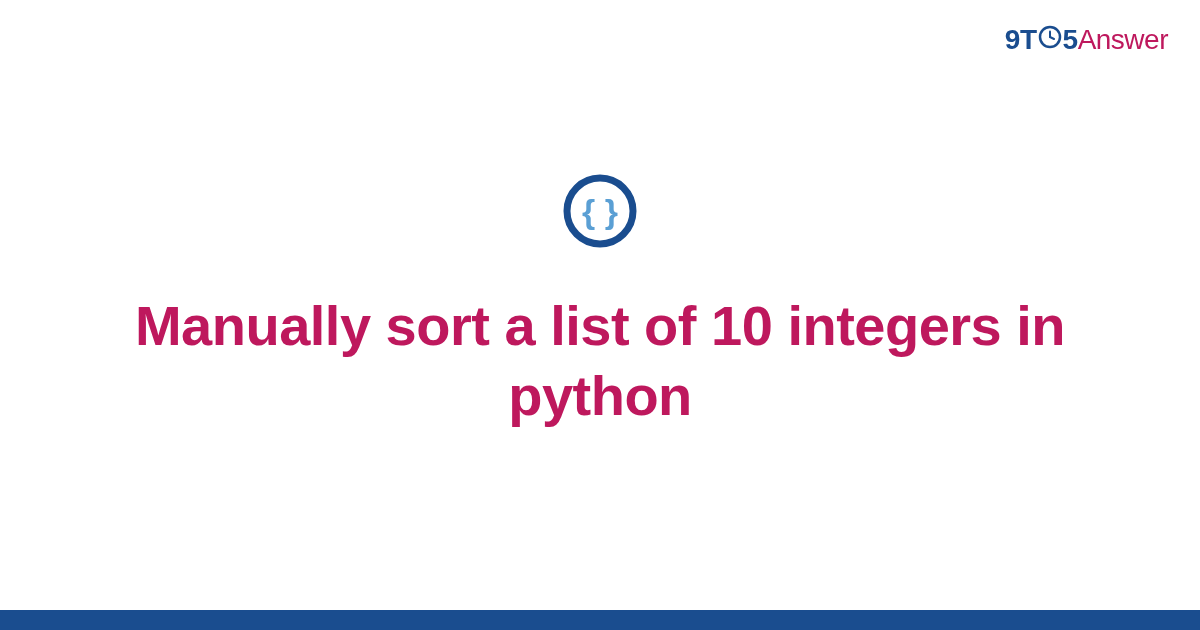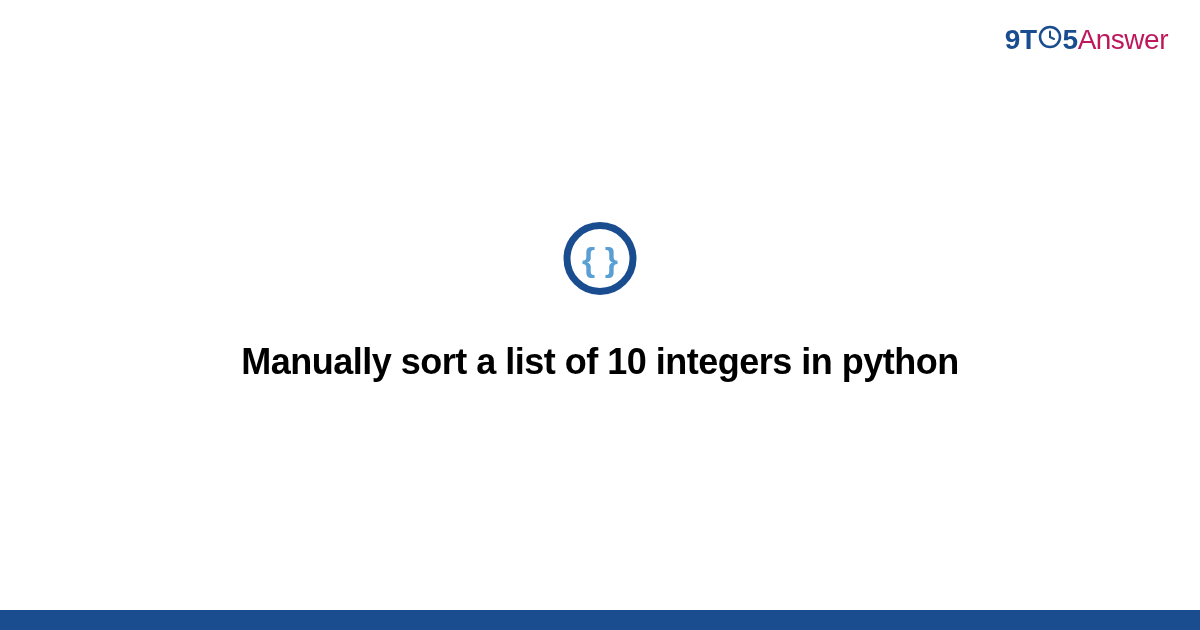--- a/index.html
+++ b/index.html
@@ -47,23 +47,23 @@
       transform: translate(-50%, -50%);
       text-align: center;
       width: 100%;
       padding: 0 60px;
     }
     .braces-icon {
       display: inline-block;
       margin-bottom: 38px;
     }
     .title {
-      font-size: 36px;
+      font-size: 56px;
       font-weight: 700;
-      color: #000000;
+      color: #be185d;
       line-height: 1.25;
       letter-spacing: -0.5px;
     }
     .footer-bar {
       position: absolute;
       bottom: 0;
       left: 0;
       width: 100%;
       height: 20px;
       background: #1a4d8f;

